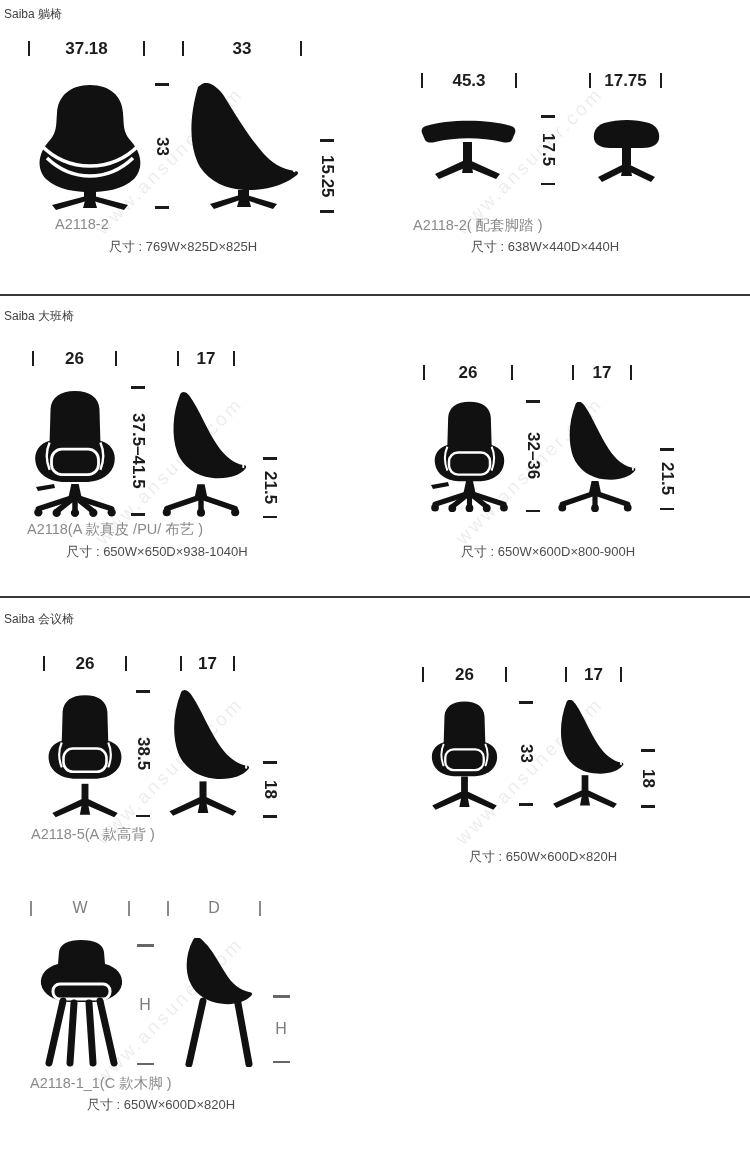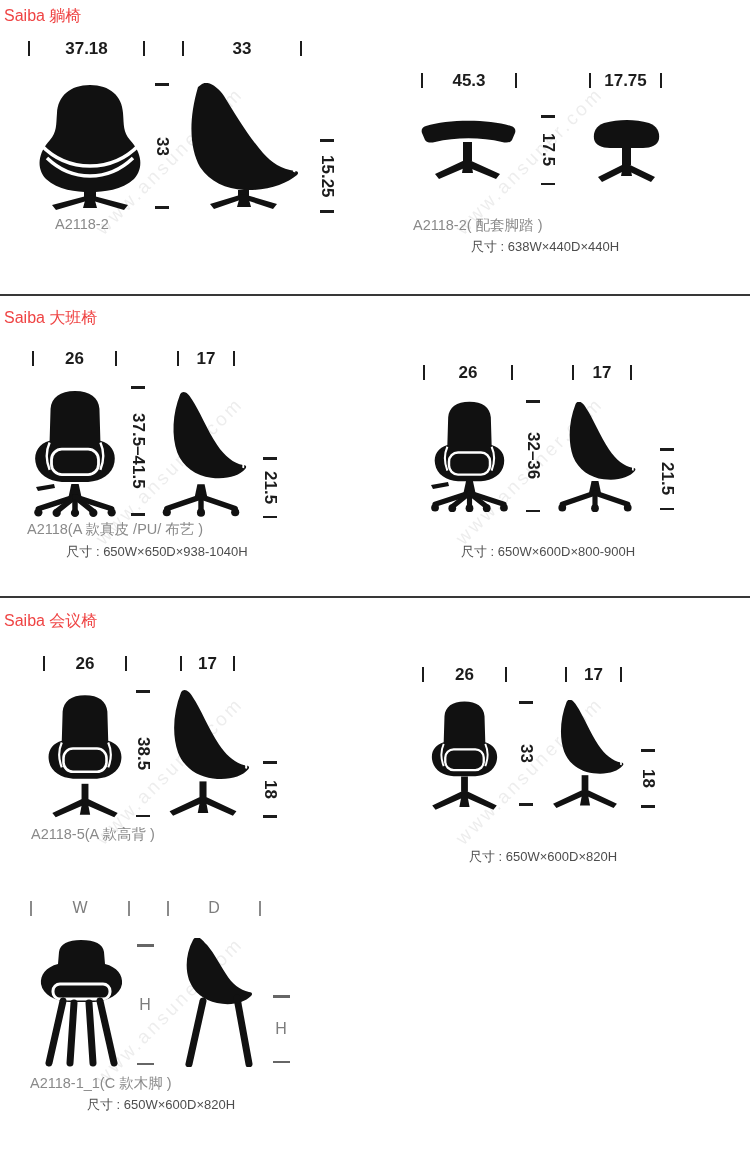--- a/index.html
+++ b/index.html
@@ -1,18 +1,18 @@
 <!DOCTYPE html>
 <html><head>
 <meta charset="utf-8">
 <style>
   html,body{margin:0;padding:0;background:#fff;}
   #canvas{position:relative;width:750px;height:1160px;background:#fff;overflow:hidden;
           font-family:"Liberation Sans","DejaVu Sans",sans-serif;}
-  .sec-title{position:absolute;font-size:16px;color:#ef4444;white-space:nowrap;}
+  .sec-title{position:absolute;font-size:12px;color:#404040;white-space:nowrap;}
   .divider{position:absolute;left:0;width:750px;height:2px;background:#383838;}
   .hdim{position:absolute;display:flex;justify-content:space-between;align-items:center;
         color:#1c1c1c;font-weight:bold;font-size:17px;line-height:1;}
   .hdim .tick{width:2px;height:15px;background:#1c1c1c;}
   .vdim{position:absolute;display:flex;flex-direction:column;justify-content:space-between;
         align-items:center;color:#1c1c1c;font-weight:bold;font-size:17px;line-height:1;}
   .vdim .tick{height:2.5px;width:14px;background:#1c1c1c;}
   .vdim .vlabel{writing-mode:vertical-rl;}
   .hdim.gray,.vdim.gray{color:#7d7d7d;font-weight:normal;font-size:16px;}
   .hdim.gray .tick{background:#8a8a8a;}
@@ -128,20 +128,21 @@
     </svg>
   </div>
 
   <div class="vdim" style="left:317px;top:139px;width:20px;height:74px">
     <span class="tick"></span>
     <span class="vlabel">15.25</span>
     <span class="tick"></span>
   </div>
 
   <div class="model" style="left:55px;top:216px">A2118-2</div>
+  <div class="size" style="left:53px;top:238px">尺寸 : 769W×825D×825H</div>
 
   <div class="hdim" style="left:421px;top:72px;width:96px">
     <span class="tick"></span>
     <span>45.3</span>
     <span class="tick"></span>
   </div>
   <div class="hdim" style="left:589px;top:72px;width:73px">
     <span class="tick"></span>
     <span>17.75</span>
     <span class="tick"></span>

